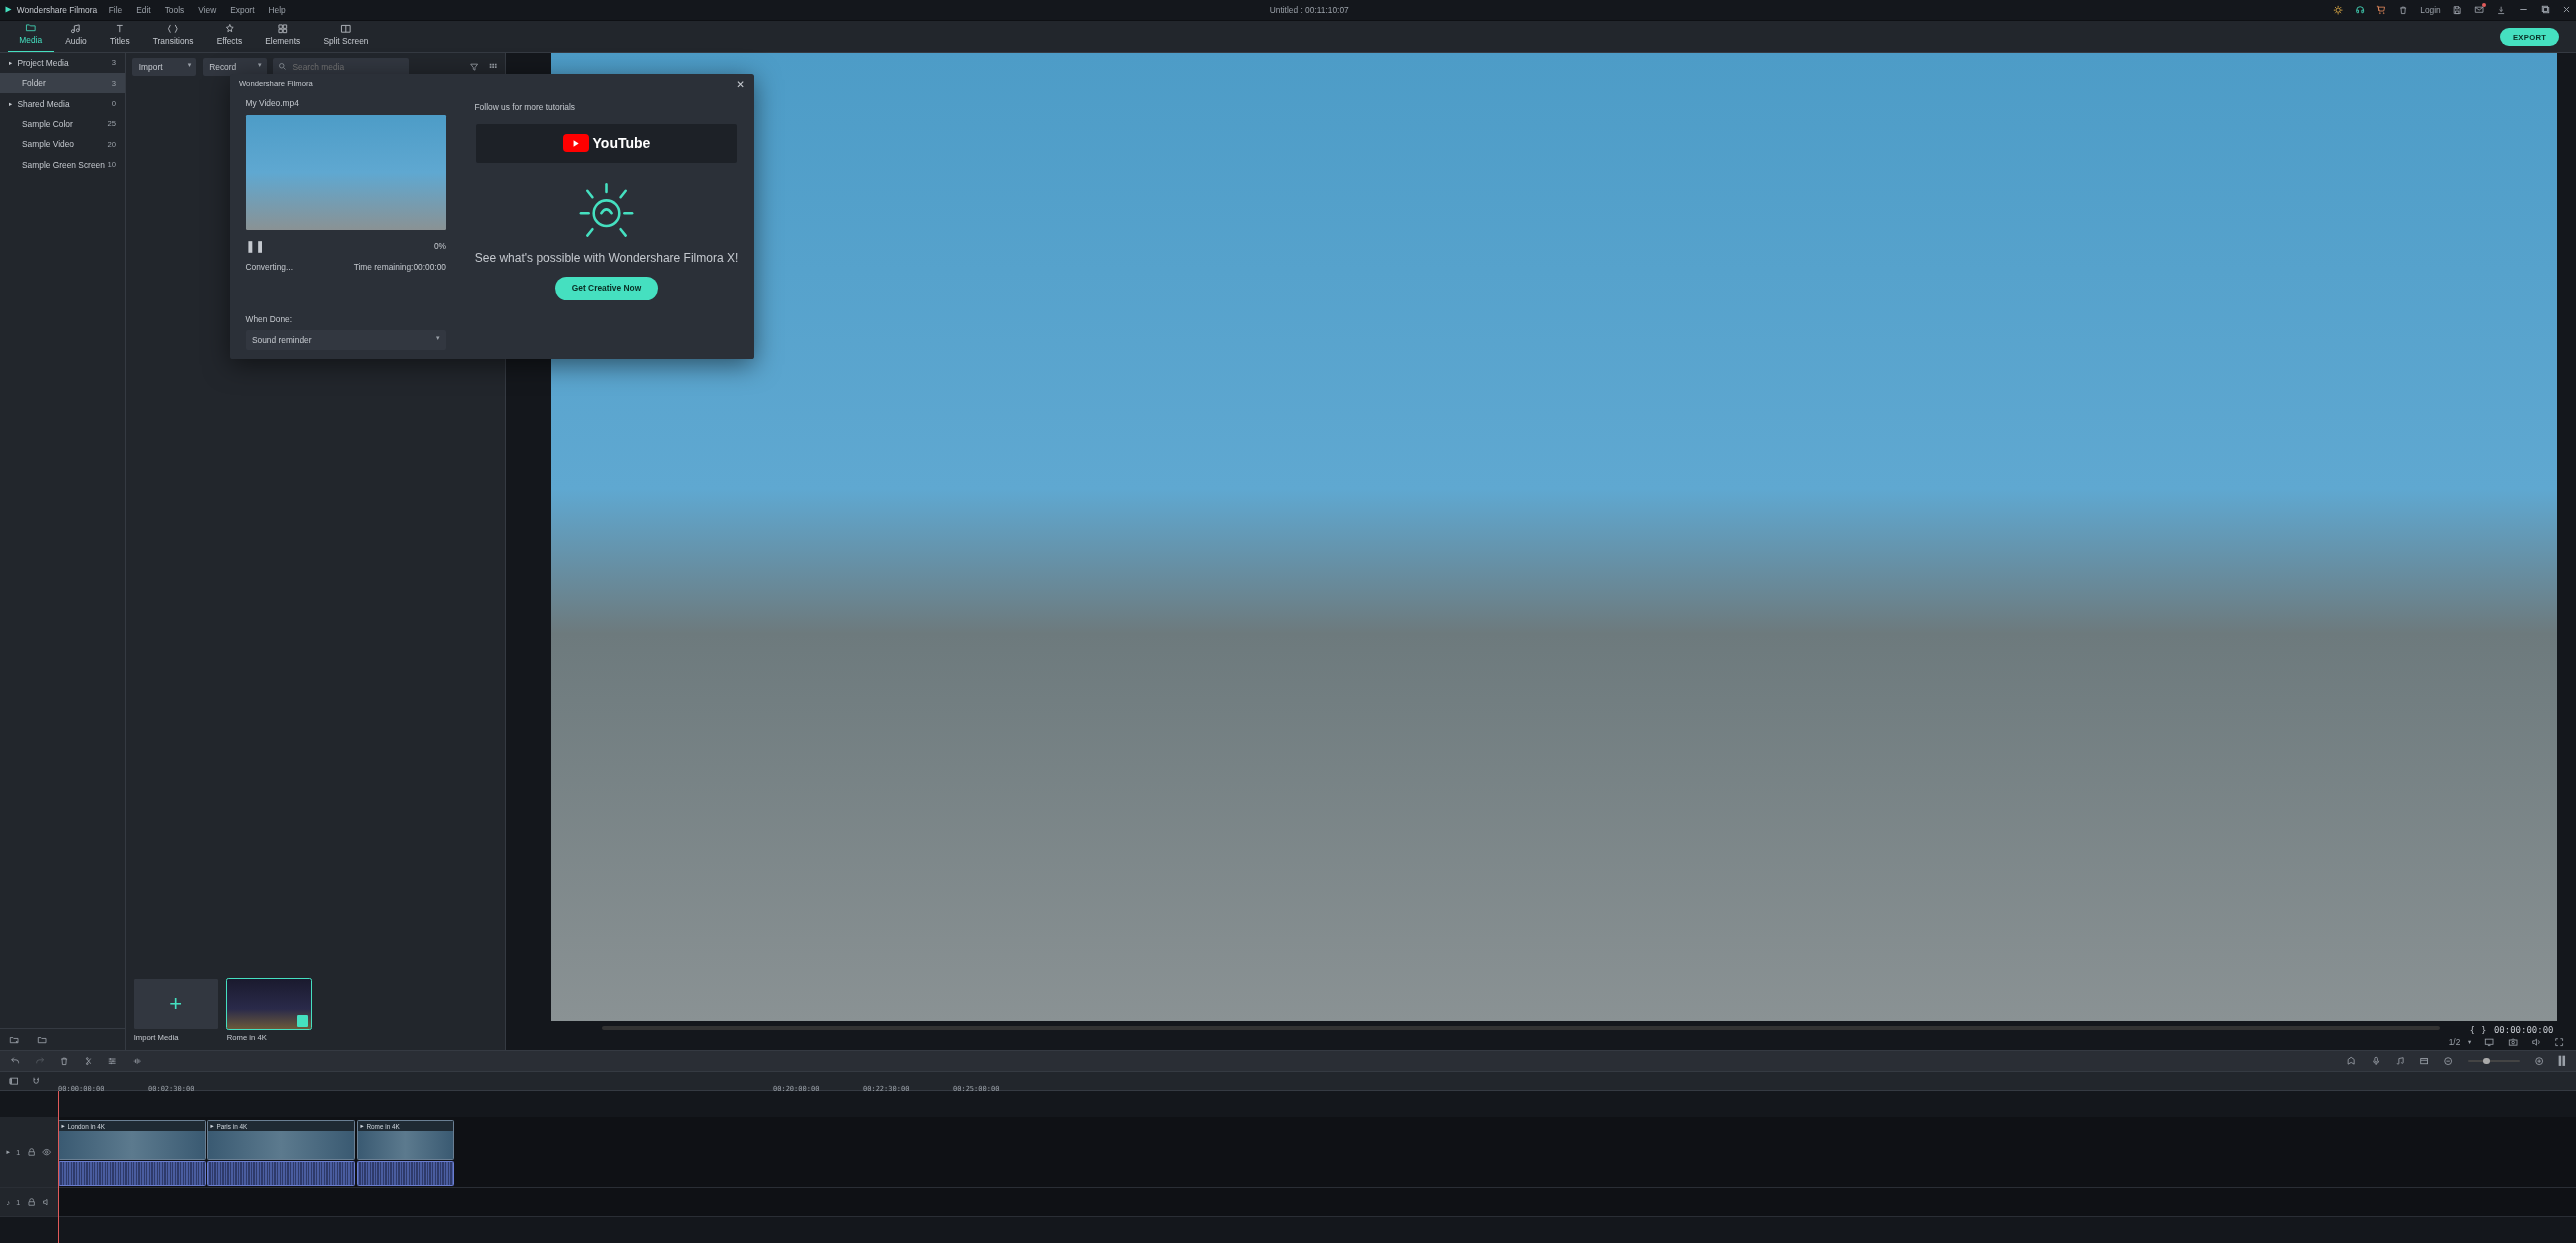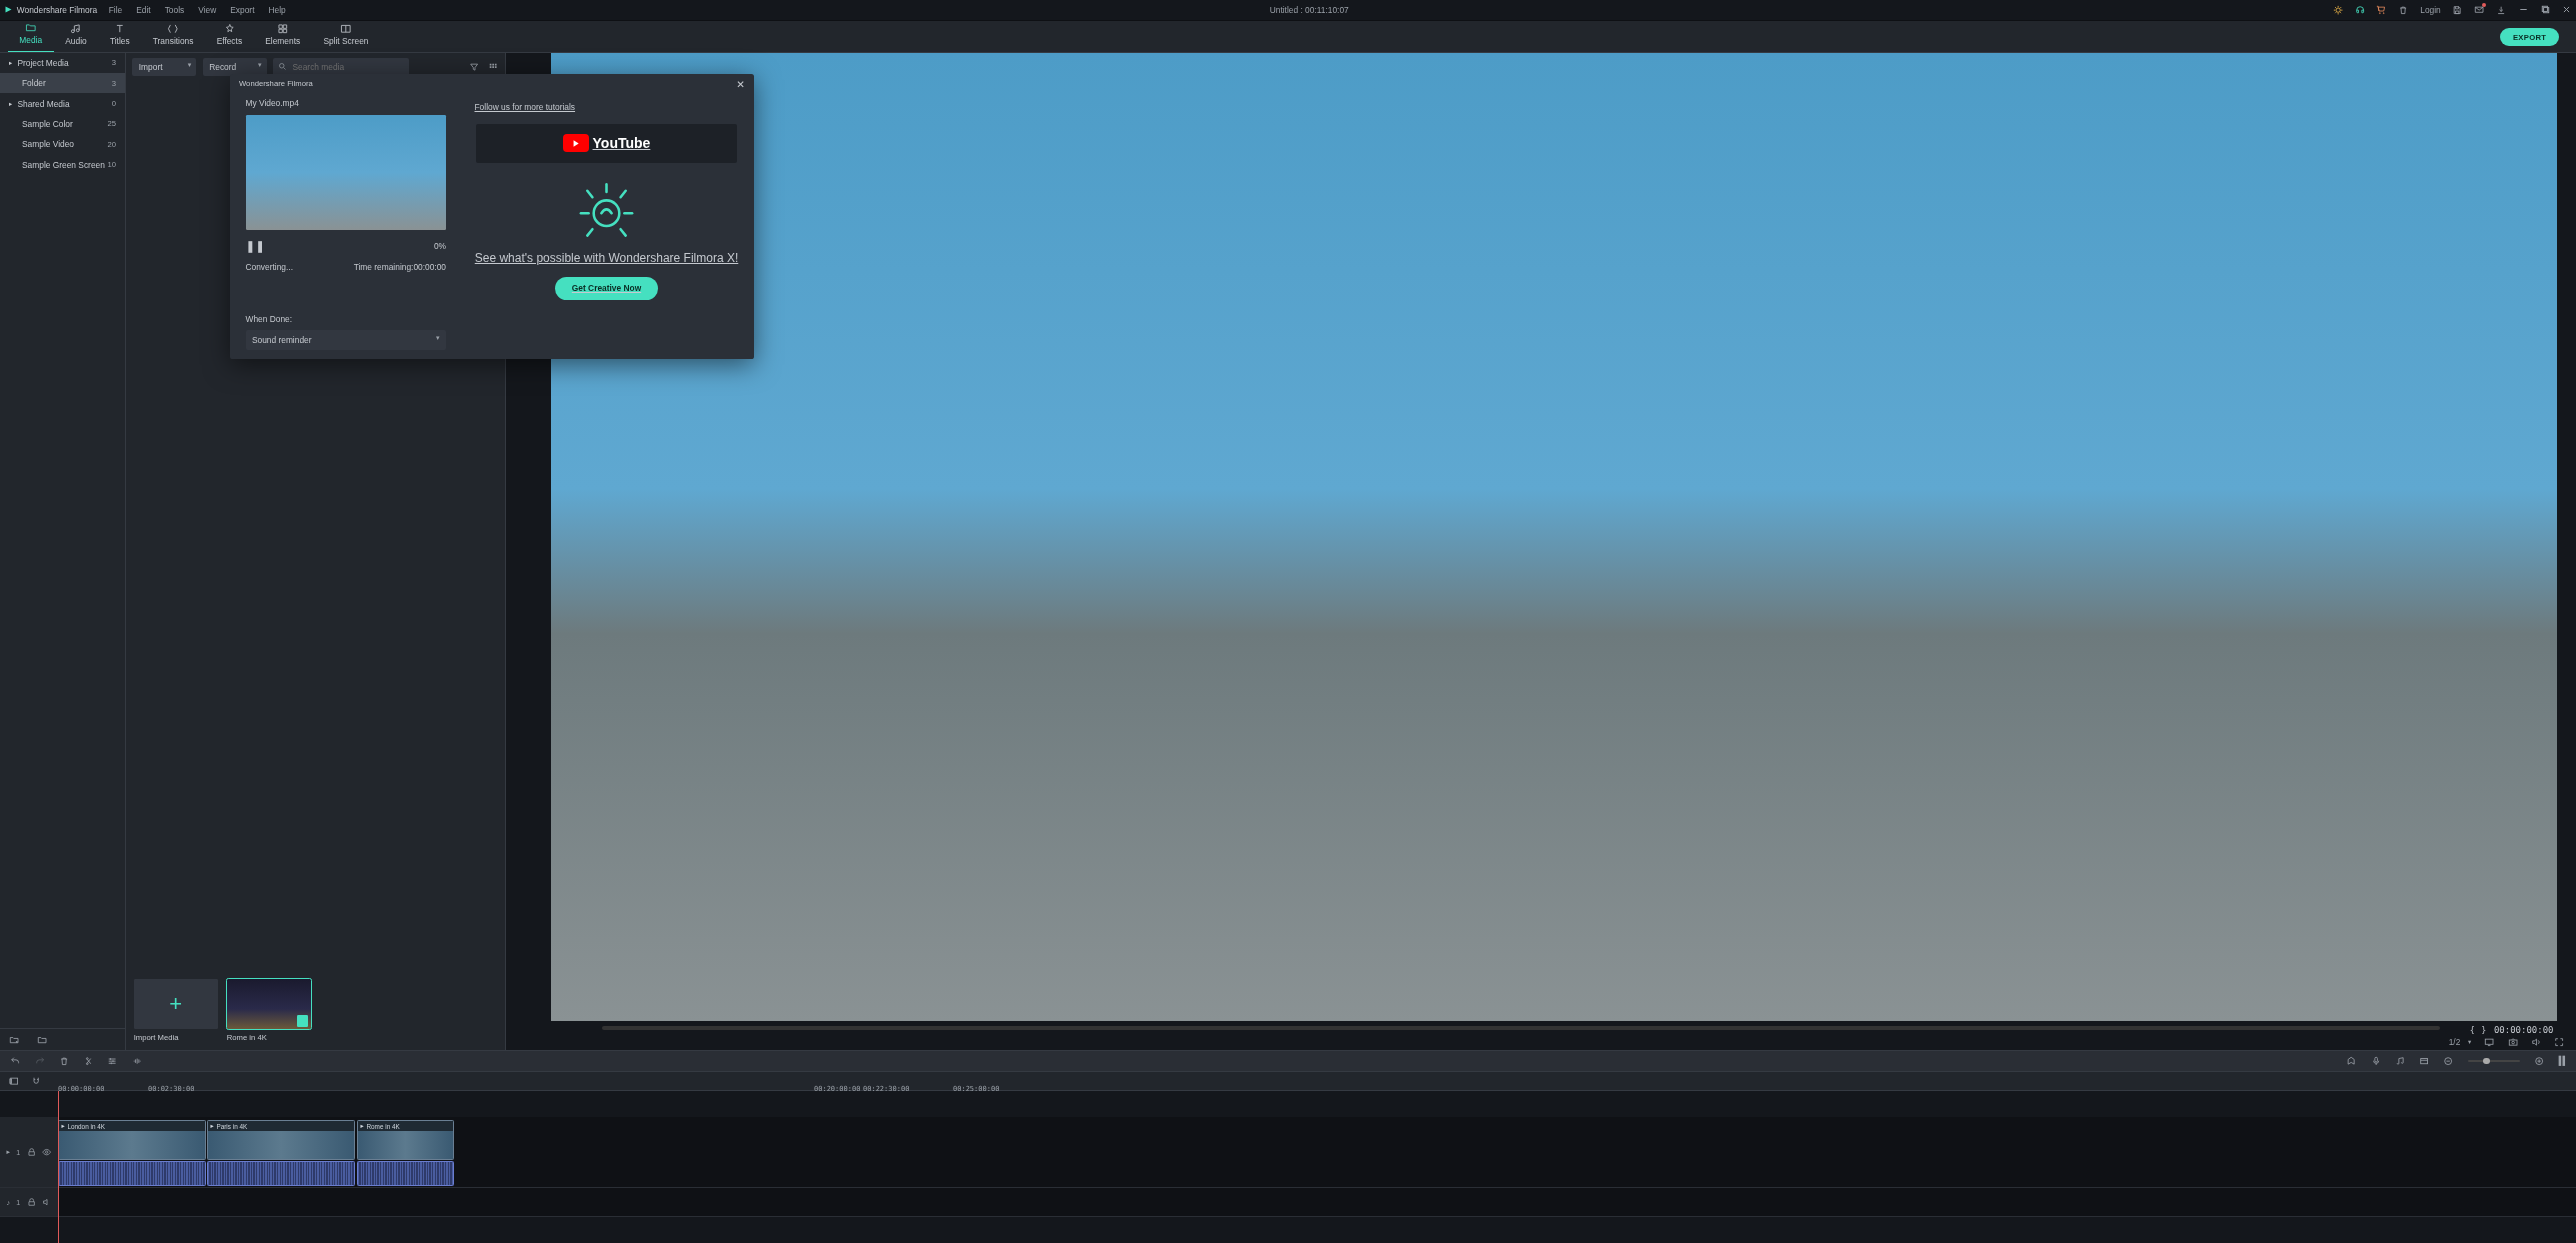--- a/index.html
+++ b/index.html
@@ -134,21 +134,21 @@
   
   .dialog-overlay {
     position:fixed; left:230px; top:74px; width:524px; height:285px;
     background:#2b3038; border-radius:2.6px; box-shadow:0 5.2px 26px rgba(0,0,0,.5);
     display:flex; flex-direction:column; z-index:100;
   }
   .dialog-overlay .dtitle { height:19.3px; display:flex; align-items:center; padding:0 9px; color:var(--text-main); font-size:7.7px;}
   .dialog-overlay .dtitle .close { margin-left:auto; cursor:pointer; font-size:10.3px;}
   .dialog-overlay .dbody { flex:1; display:flex;}
   .dialog-overlay .dleft { width:229px; padding:5.2px 13px 9px 15.5px; display:flex; flex-direction:column;}
-  .dialog-overlay .dright { flex:1; padding:9px 15.5px; display:flex; flex-direction:column; align-items:center;text-decoration:underline;}
+  .dialog-overlay .dright { flex:1; padding:9px 15.5px; display:flex; flex-direction:column; align-items:center;}
   .dleft .fname { margin-bottom:6.4px;}
   .dleft .thumbimg { width:200px; height:115px; background:linear-gradient(180deg,#4D9CC7 0%,#5FA8D1 50%,#8a9294 100%); border-radius:1.3px;}
   .dleft .row { display:flex; justify-content:space-between; margin-top:9px; align-items:center;}
   .dleft .pause { font-size:11.6px; cursor:pointer;}
   .dleft .dd2 { background:var(--bg-panel3); border:none; color:var(--text-main); padding:5.2px 19.3px 5.2px 6.4px; border-radius:1.9px; font-size:8.4px; position:relative; width:100%;}
   .dleft .dd2::after { content:"▾"; position:absolute; right:6.4px; top:4.5px; color:var(--text-dim); font-size:7px;}
   .dright .follow { align-self:flex-start; margin-bottom:11.6px;}
   .dright .yt { width:261px; height:39px; background:#1d2127; display:flex; align-items:center; justify-content:center; border-radius:1.9px; gap:5.2px;}
   .yt-logo { display:flex; align-items:center; gap:3.9px; color:#fff; font-size:14px; font-weight:600;}
   .yt-play { width:26px; height:18px; background:#ff0000; border-radius:3.9px; display:flex; align-items:center; justify-content:center;}
@@ -509,21 +509,21 @@
       </span>
     <span>
         <svg class="svgicon" viewBox="0 0 24 24">
           <path fill="none" stroke="#9aa0a8" stroke-width="2" d="M7 4v8a5 5 0 0010 0V4M7 8h3M14 8h3"></path>
         </svg>
       </span>
   </div>
   <div class="ruler">
     <span class="tick" style="left:0px;">00:00:00:00</span>
     <span class="tick" style="left:90px;">00:02:30:00</span>
-    <span class="tick" style="left:756px;">00:20:00:00</span>
+    <span class="tick" style="left:715px;">00:20:00:00</span>
     <span class="tick" style="left:805px;">00:22:30:00</span>
     <span class="tick" style="left:895px;">00:25:00:00</span>
     <div class="playhead-ruler"></div>
     <div class="playhead-knob"></div>
   </div>
 </div>
 
 <div class="timeline-body">
   <div class="playhead-line"></div>
   <div style="height:26px;"></div>

